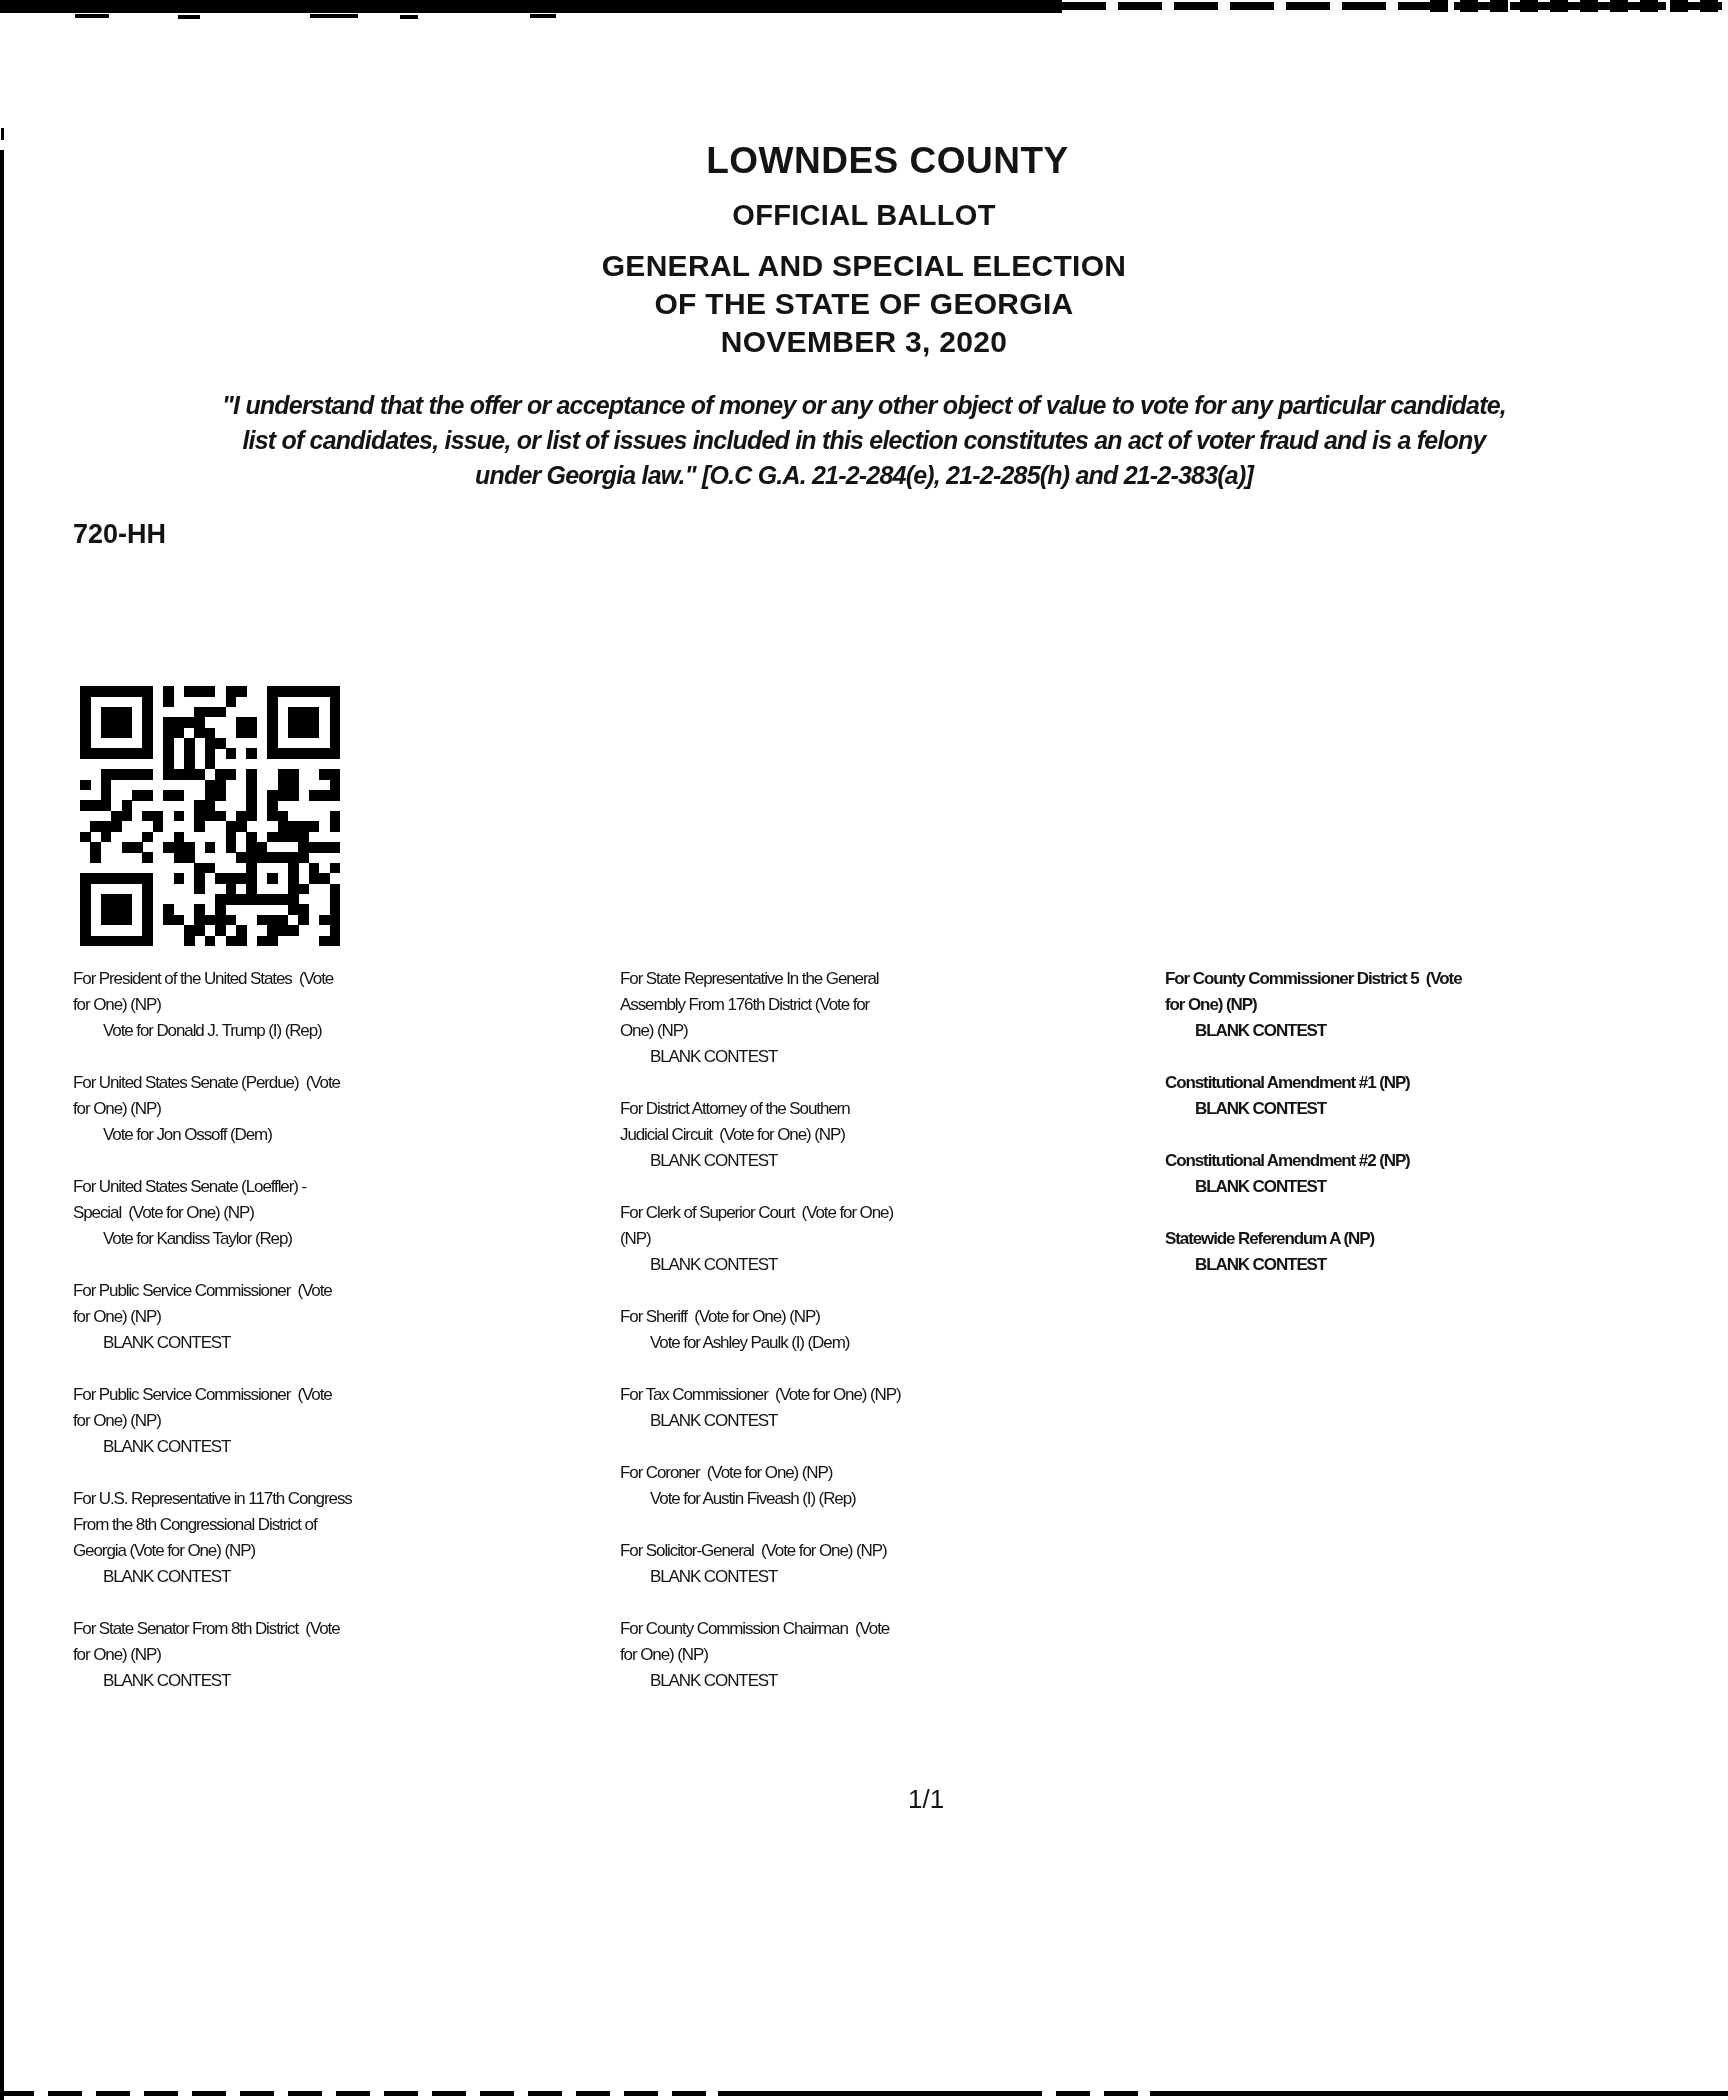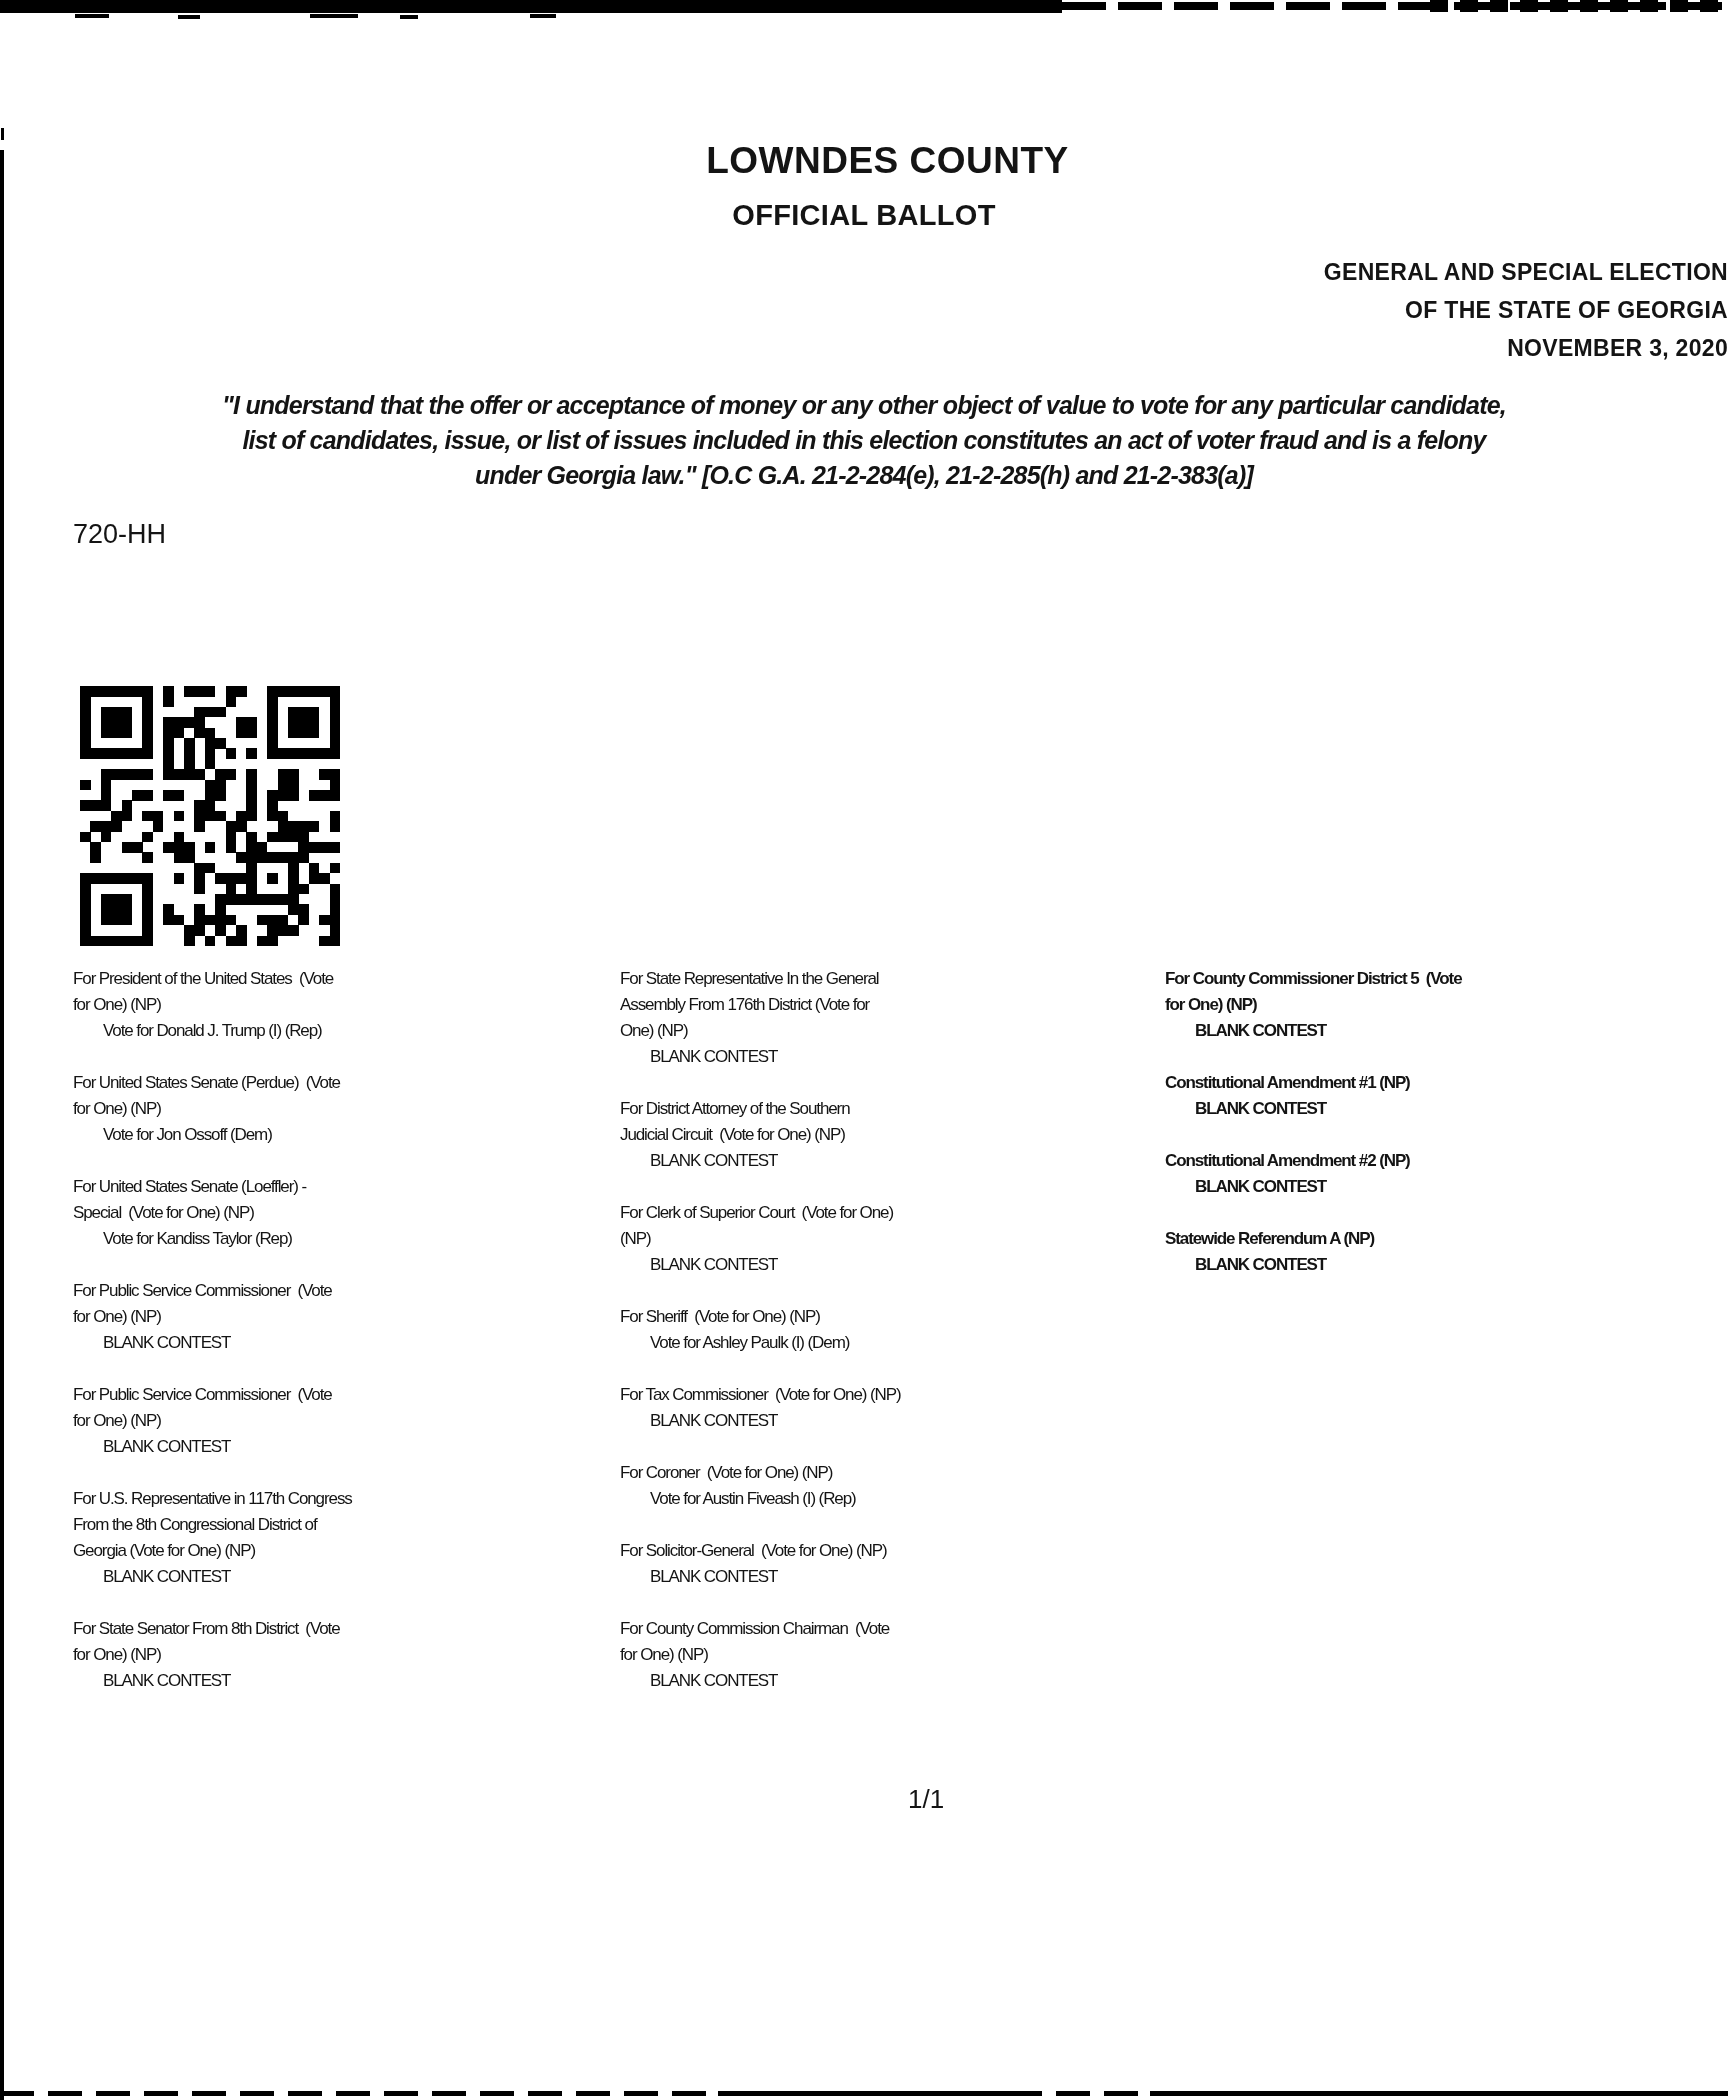--- a/index.html
+++ b/index.html
@@ -22,28 +22,28 @@
   .left-line-dash{position:absolute;left:1px;top:128px;width:3px;height:12px;background:#000;}
   .bottom-dashes{position:absolute;left:0;top:2091px;width:1728px;height:5px;
     background:repeating-linear-gradient(90deg,#000 0 34px,transparent 34px 48px);}
   .bottom-solid-1{position:absolute;left:718px;top:2091px;width:300px;height:5px;background:#000;}
   .bottom-solid-2{position:absolute;left:1150px;top:2091px;width:578px;height:5px;background:#000;}
 
   
   .hdr{position:absolute;left:0;right:0;text-align:center;font-weight:bold;white-space:pre-wrap;}
   .hdr-title{top:140px;font-size:37px;letter-spacing:0.5px;padding-left:47px;}
   .hdr-subtitle{top:199px;font-size:29px;letter-spacing:0.3px;}
-  .hdr-election{top:253px;font-size:23px;line-height:38px;letter-spacing:0.3px;text-align:right;}
+  .hdr-election{top:247px;font-size:30px;line-height:38px;letter-spacing:0.3px;}
 
   .disclaimer{
     position:absolute;left:0;right:0;top:388px;text-align:center;
     font-style:italic;font-weight:bold;font-size:25px;line-height:35px;
     letter-spacing:-0.8px;white-space:pre-wrap;
   }
-  .precinct{position:absolute;left:73px;top:519px;font-size:27px;letter-spacing:0px;}
+  .precinct{position:absolute;left:73px;top:519px;font-size:27px;letter-spacing:0px;font-weight:bold;}
 
   .qr{position:absolute;left:73px;top:686px;width:274px;height:260px;}
 
   
   .col{position:absolute;top:966px;font-size:17px;line-height:26px;letter-spacing:-1.1px;}
   .col-1{left:73px;width:548px;}
   .col-2{left:620px;width:548px;}
   .col-3{left:1165px;width:563px;font-weight:bold;}
   .contest{margin-bottom:26px;}
   .contest-title{white-space:pre-wrap;}

